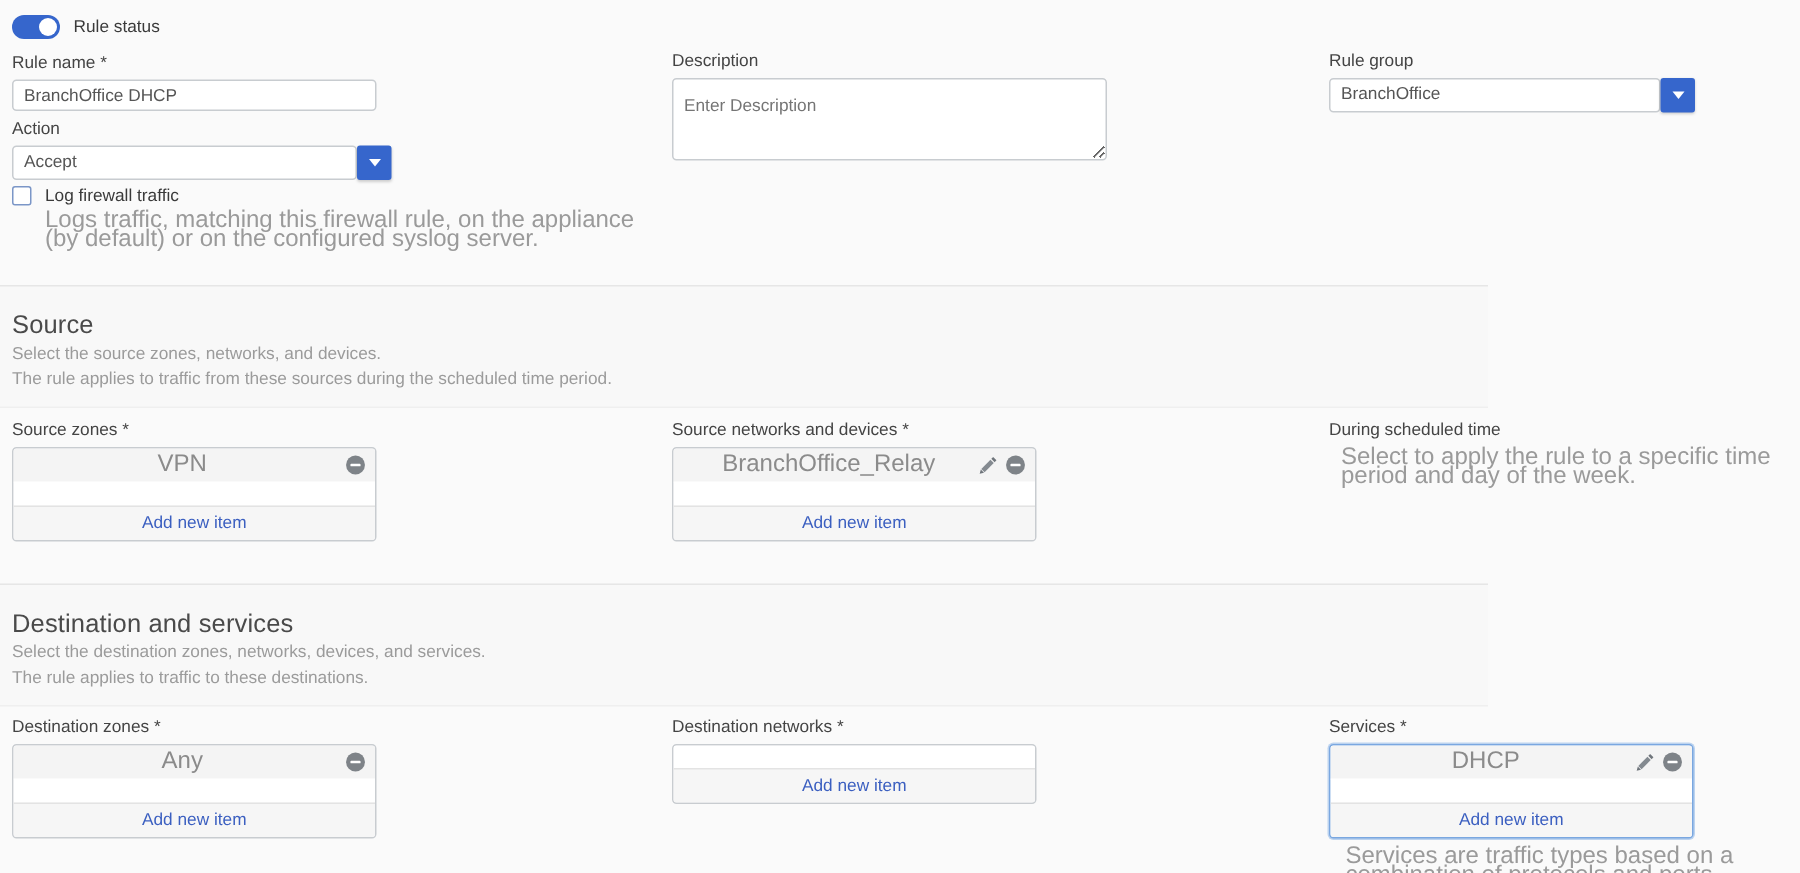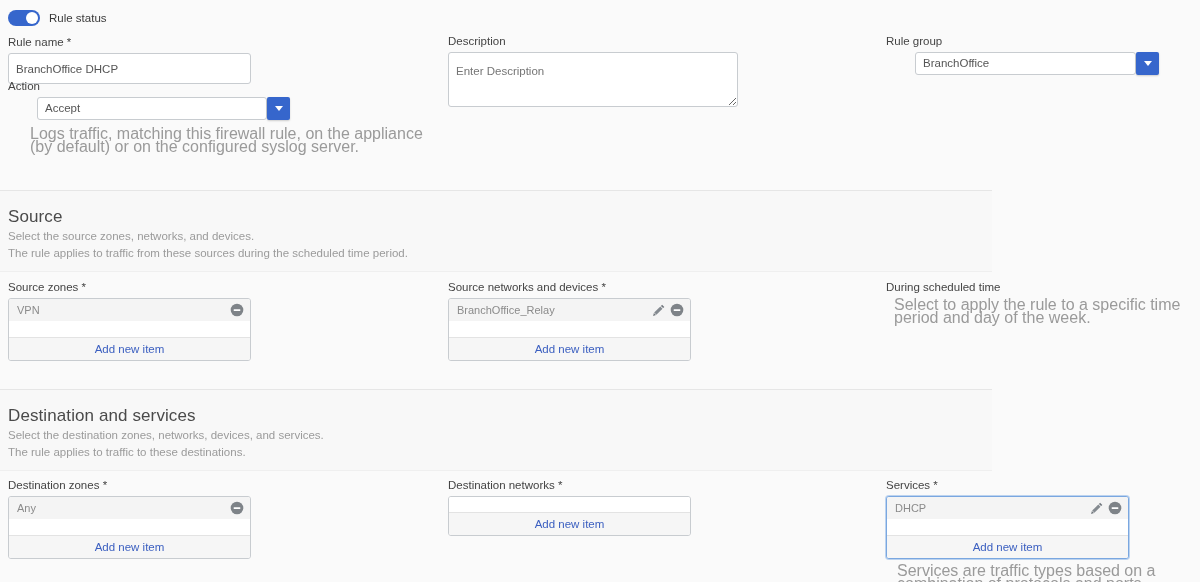--- a/index.html
+++ b/index.html
@@ -24,21 +24,21 @@
   }
   .label .req { color: #444; }
   .hint {
     font-size: 16px;
     color: #9a9a9a;
     line-height: 13px;
   }
 
   .textinput {
     width: 243px;
-    height: 31px;
+    height: 21px;
     border: 1px solid #c8ccd0;
     border-radius: 3px;
     background: #fff;
     font-family: "Liberation Sans", sans-serif;
     font-size: 11.5px;
     color: #555;
     padding: 0 7px;
     outline: none;
   }
   .textarea {
@@ -53,21 +53,20 @@
     padding: 12px 7px;
     resize: vertical;
     outline: none;
   }
 
   
   .select-wrap {
     position: relative;
     display: inline-block;
     height: 39px;
-    margin-left: 29px;
   }
   .select-wrap .sel-text {
     position: absolute;
     left: 0; top: 0;
     height: 23px;
     border: 1px solid #c8ccd0;
     border-radius: 3px;
     background: #fff;
     font-size: 11.5px;
     color: #555;
@@ -158,23 +157,24 @@
   .listbox.focused {
     border-color: #7aa7e0;
     box-shadow: 0 0 0 1px #bcd3ef;
   }
   .listbox .item {
     height: 23px;
     background: #f4f4f4;
     display: flex;
     align-items: center;
     padding: 0 6px 0 8px;
-    font-size: 11px;
+    font-size: 16px;
     color: #8b8b8b;
     border-bottom: 1px solid #fff;
+    text-align: center;
   }
   .listbox .item .name { flex: 1; white-space: nowrap; overflow: hidden; text-overflow: ellipsis; }
   .listbox .spacer { height: 15px; background: #fff; }
   .listbox .add {
     border-top: 1px solid #e3e3e3;
     background: #f6f6f6;
     height: 23px;
     line-height: 22px;
     text-align: center;
     font-size: 11.5px;
@@ -218,20 +218,24 @@
     <div class="label">Action</div>
     <div class="select-wrap" style="width:253px;">
       <div class="sel-text" style="width:230px;">Accept</div>
       <div class="sel-btn" style="left:230px;">
         <span class="caret"></span>
       </div>
     </div>
   </div>
 
   <div class="cb-row">
+    <div class="cb-line">
+      <span class="cbox"></span>
+      <span class="cb-text">Log firewall traffic</span>
+    </div>
     <div class="hint cb-hint">Logs traffic, matching this firewall rule, on the appliance (by default) or on the configured syslog server.</div>
   </div>
 
   <div class="col2" style="top:34px;">
     <div class="label">Description</div>
     <textarea class="textarea" placeholder="Enter Description" style=""></textarea>
   </div>
 
   <div class="col3" style="top:34px;">
     <div class="label">Rule group</div>

